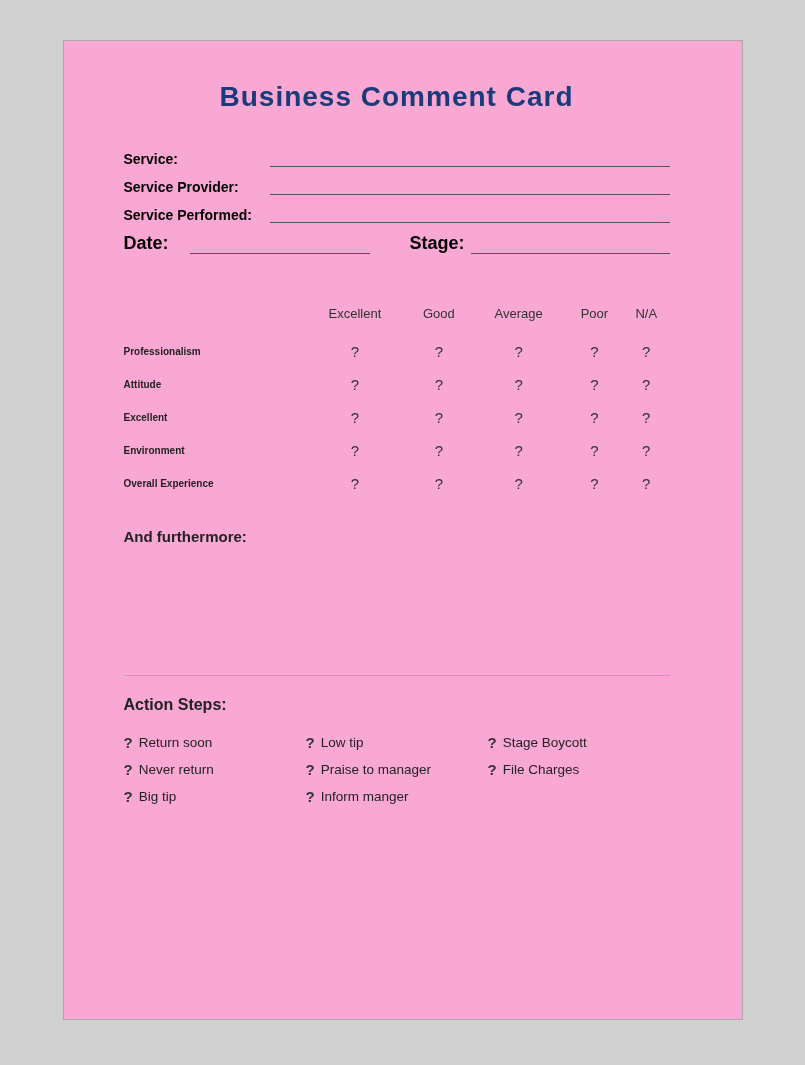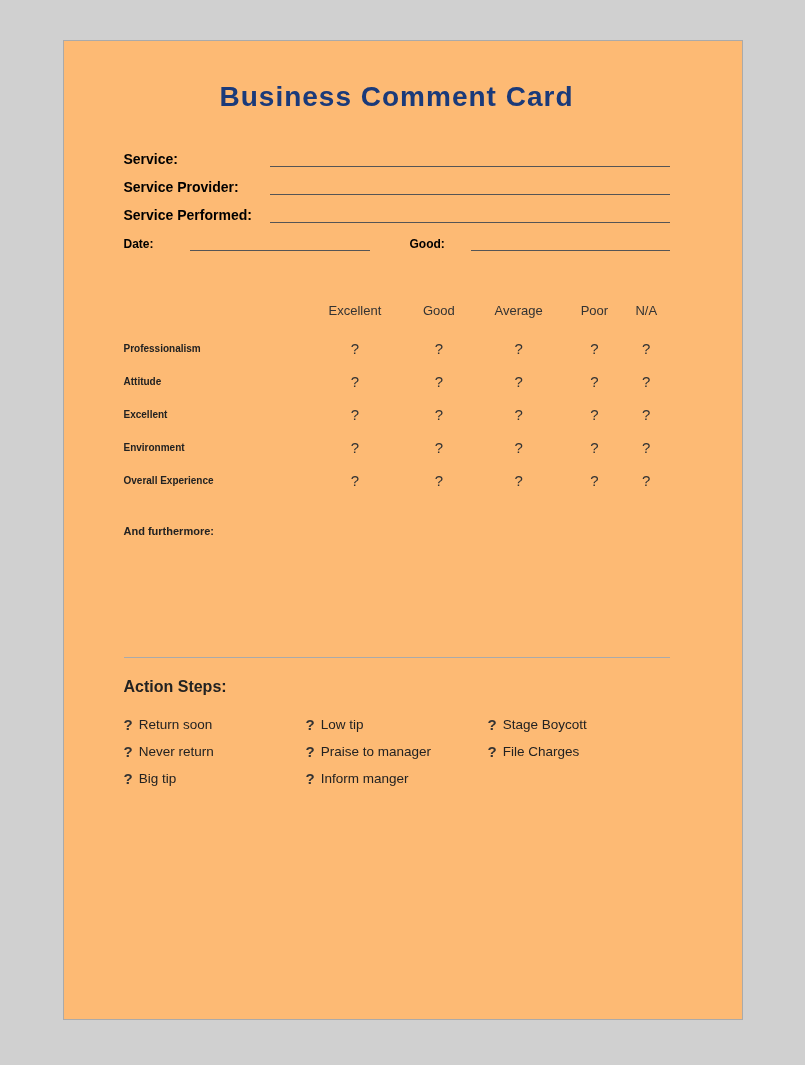--- a/index.html
+++ b/index.html
@@ -6,21 +6,21 @@
     body {
       background: #d0d0d0;
       display: flex;
       justify-content: center;
       align-items: flex-start;
       min-height: 1065px;
       font-family: 'Times New Roman', Times, serif;
       padding: 40px 0;
     }
     .card {
-      background: #fdba74;
+      background: #f9a8d4;
       border: 1.5px solid #aaa;
       width: 680px;
       min-height: 980px;
       padding: 40px 72px 50px 60px;
       position: relative;
     }
     .card-title {
       text-align: center;
       font-size: 28px;
       font-weight: bold;
@@ -44,21 +44,21 @@
     .field-line {
       flex: 1;
       border-bottom: 1px solid #555;
       margin-left: 6px;
       height: 18px;
     }
     .field-row-date {
       display: flex;
       align-items: flex-end;
       margin-bottom: 10px;
-      font-size: 12px;
+      font-size: 18px;
       font-weight: bold;
       font-family: Arial, sans-serif;
     }
     .date-label { font-weight: bold; min-width: 60px; }
     .date-line { width: 180px; border-bottom: 1px solid #555; margin-left: 6px; height: 18px; }
     .time-label { font-weight: bold; margin-left: 40px; min-width: 55px; }
     .time-line { flex: 1; border-bottom: 1px solid #555; margin-left: 6px; height: 18px; }
 
     .ratings-table {
       width: 100%;
@@ -81,24 +81,25 @@
       color: #333;
     }
     .ratings-table td.row-label {
       text-align: left;
       font-weight: bold;
       font-size: 10px;
       padding-left: 0;
       color: #222;
     }
     .and-furthermore {
-      font-size: 11px;
+      font-size: 15px;
       font-weight: bold;
       font-family: Arial, sans-serif;
       margin-top: 28px;
+      margin-bottom: 10px;
       color: #222;
     }
     .furthermore-space {
       height: 110px;
     }
     .divider {
       border: none;
       border-top: 1px solid #aaa;
       margin: 10px 0 20px 0;
     }
@@ -143,21 +144,21 @@
     <span class="field-label">Service Provider:</span>
     <div class="field-line"></div>
   </div>
   <div class="field-row">
     <span class="field-label">Service Performed:</span>
     <div class="field-line"></div>
   </div>
   <div class="field-row-date">
     <span class="date-label">Date:</span>
     <div class="date-line"></div>
-    <span class="time-label">Good:</span>
+    <span class="time-label">Stage:</span>
     <div class="time-line"></div>
   </div>
 
   <table class="ratings-table">
     <thead>
       <tr>
         <th style="text-align:left;width:180px;"></th>
         <th>Excellent</th>
         <th>Good</th>
         <th>Average</th>

